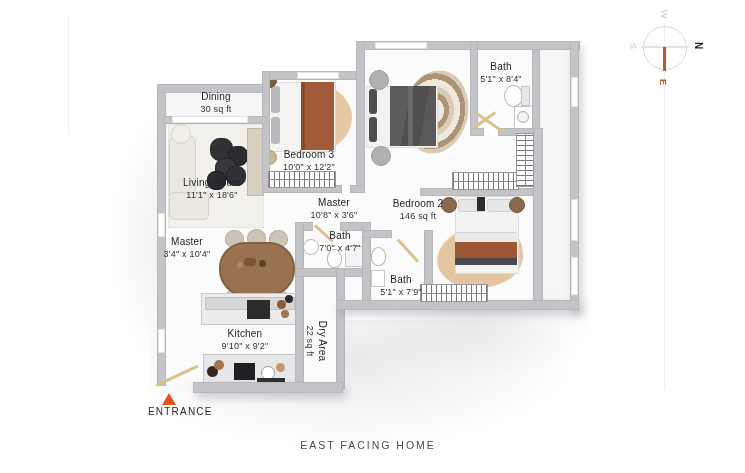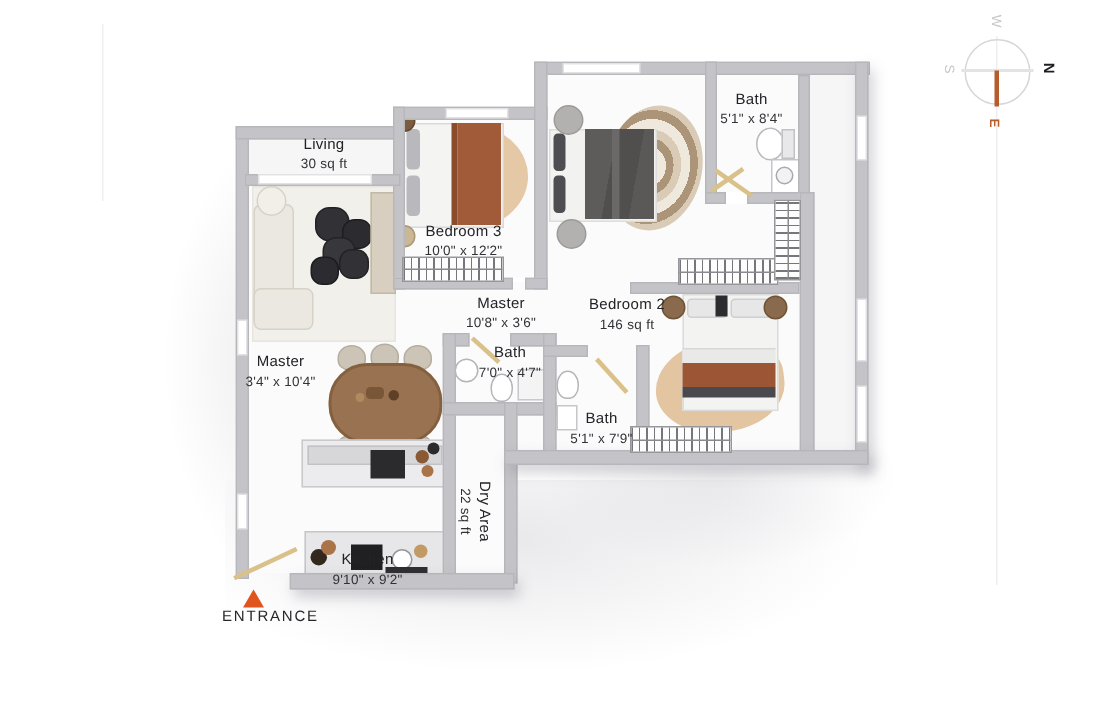--- a/index.html
+++ b/index.html
@@ -191,22 +191,26 @@
   <div class="win" style="left:572px;top:78px;width:5px;height:28px;"></div>
   <div class="win" style="left:572px;top:200px;width:5px;height:40px;"></div>
   <div class="win" style="left:572px;top:258px;width:5px;height:36px;"></div>
   <div class="win" style="left:159px;top:214px;width:5px;height:22px;"></div>
   <div class="win" style="left:159px;top:330px;width:5px;height:22px;"></div>
 
   <div class="diag" style="left:156px;top:384px;width:46px;transform:rotate(-25deg);"></div>
   <div class="diag" style="left:474px;top:126px;width:26px;transform:rotate(-35deg);"></div>
 
   <div class="lbl" style="left:216px;top:90px;">
-    <span class="rn">Living</span>
+    <span class="rn">Dining</span>
     <span class="rd">30 sq ft</span>
+  </div>
+  <div class="lbl" style="left:212px;top:176px;">
+    <span class="rn">Living Room</span>
+    <span class="rd">11'1" x 18'6"</span>
   </div>
   <div class="lbl" style="left:309px;top:148px;">
     <span class="rn">Bedroom 3</span>
     <span class="rd">10'0" x 12'2"</span>
   </div>
   <div class="lbl" style="left:501px;top:60px;">
     <span class="rn">Bath</span>
     <span class="rd">5'1" x 8'4"</span>
   </div>
   <div class="lbl" style="left:334px;top:196px;">
@@ -222,35 +226,36 @@
     <span class="rd">7'0" x 4'7"</span>
   </div>
   <div class="lbl" style="left:187px;top:235px;">
     <span class="rn">Master</span>
     <span class="rd">3'4" x 10'4"</span>
   </div>
   <div class="lbl" style="left:401px;top:273px;">
     <span class="rn">Bath</span>
     <span class="rd">5'1" x 7'9"</span>
   </div>
-  <div class="lbl" style="left:245px;top:327px;margin-top:40px;">
+  <div class="lbl" style="left:245px;top:327px;">
     <span class="rn">Kitchen</span>
     <span class="rd">9'10" x 9'2"</span>
   </div>
   <div class="lbl lbl-rot" style="left:316px;top:341px;">
     <span class="rn">Dry Area</span>
     <span class="rd">22 sq ft</span>
   </div>
 
   <div class="ent-arrow" style="left:162px;top:393px;"></div>
   <div class="ent-text" style="left:148px;top:406px;">ENTRANCE</div>
 
   <div class="cmp-axis" style="left:664px;top:24px;width:1px;height:366px;"></div>
   <div class="cmp-circle" style="left:643px;top:26px;"></div>
   <div class="cmp-line" style="left:641px;top:46px;width:48px;height:1.5px;"></div>
   <div class="cmp-pointer" style="left:663px;top:47px;width:3px;height:24px;"></div>
   <span class="cletter" style="left:660px;top:9px;">W</span>
   <span class="cletter" style="left:630px;top:41px;">S</span>
   <span class="cletter cl-n" style="left:695px;top:40px;">N</span>
   <span class="cletter cl-e" style="left:660px;top:77px;">E</span>
 
+  <div class="footer" style="left:368px;top:439px;">EAST FACING HOME</div>
 
 </div>
 
 </body></html>

